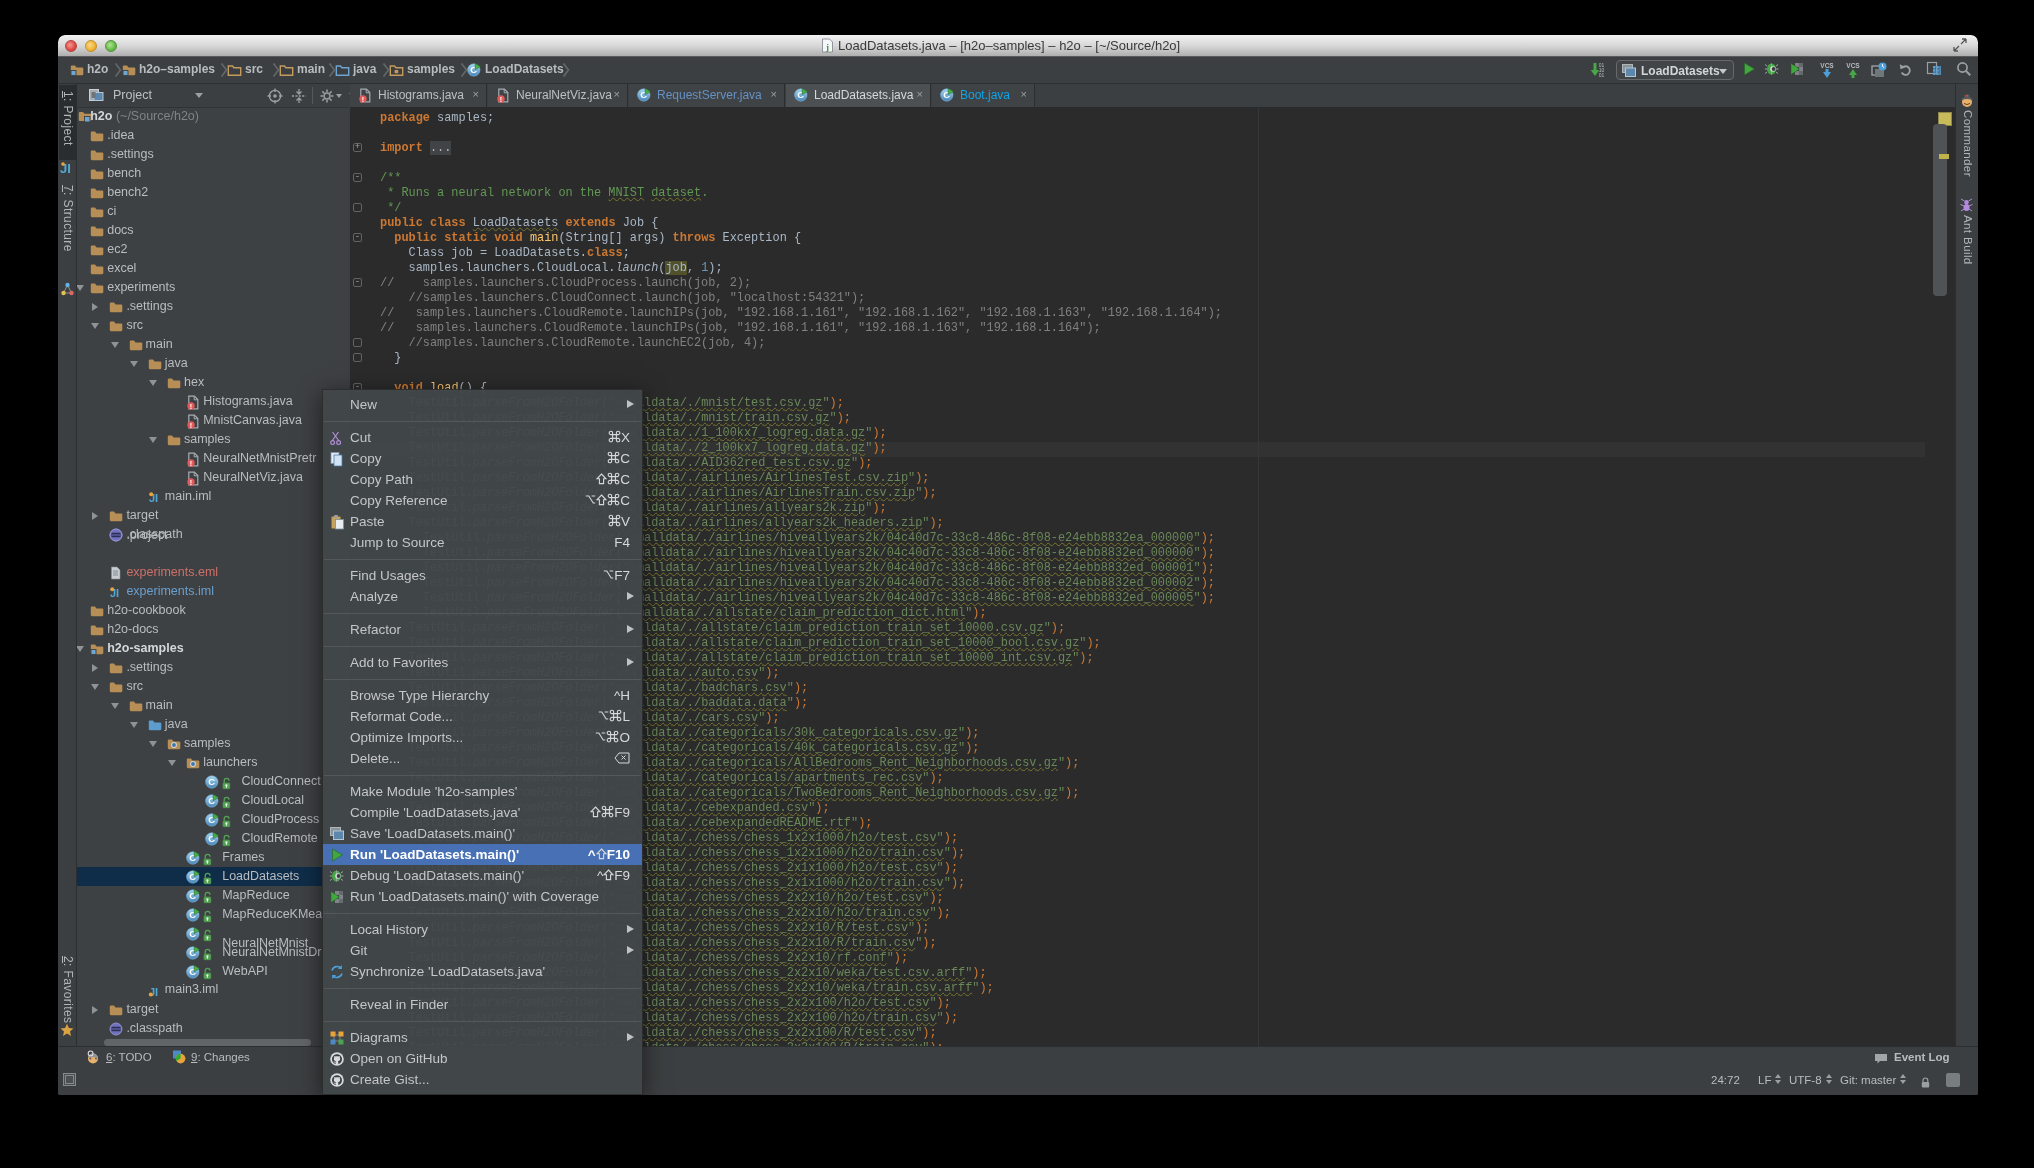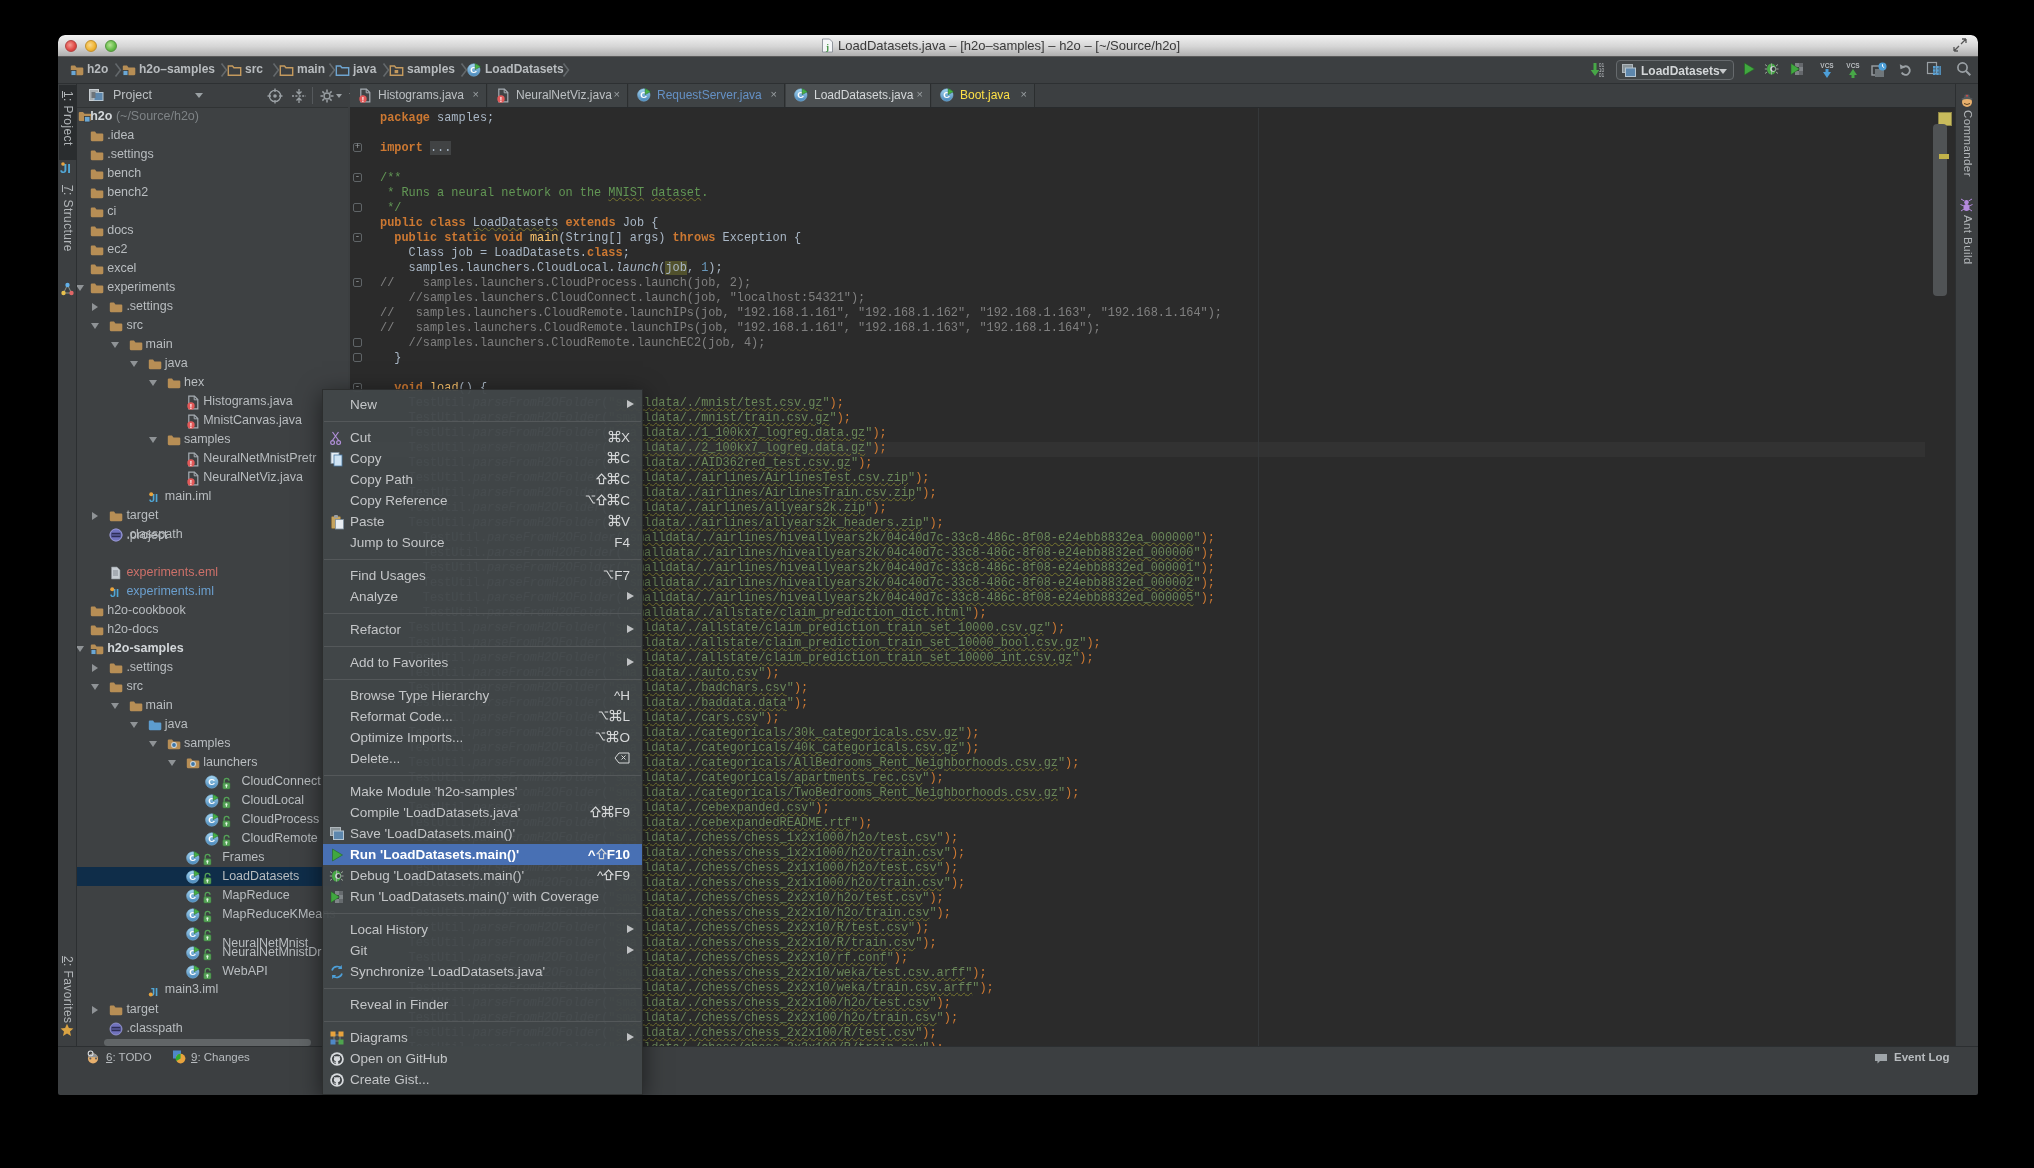--- a/index.html
+++ b/index.html
@@ -803,21 +803,21 @@
               <defs>
                 <linearGradient id="cg15" x1="0" y1="0" x2="0" y2="1">
                   <stop offset="0" stop-color="#a6d7f3"></stop>
                   <stop offset="1" stop-color="#4886b9"></stop>
                 </linearGradient>
               </defs>
               <circle cx="6.8" cy="7" r="6.2" fill="url(#cg15)" stroke="#7db3d8" stroke-width="0.6"></circle>
               <text x="6.8" y="10.4" font-family="Liberation Sans" font-size="9.5" font-weight="bold" fill="#fff" text-anchor="middle">C</text>
               <path d="M8.2 0.6 L13.6 3.6 L8.2 6.6 Z" fill="#45b145" stroke="#1e5c1e" stroke-width="0.5"></path>
             </svg></div>
-          <div class="tt" style="left:28px;color:#fde047;">Boot.java</div>
+          <div class="tt" style="left:28px;color:#0ea5e9;">Boot.java</div>
           <div class="x" style="right:7px;">×</div>
         </div>
         <div class="abs" style="left:0;top:23px;width:1605px;height:1px;background:#282b2d;"></div>
       </div>
       <div id="editor">
         <div class="abs" style="left:0;top:334px;width:1575px;height:15px;background:#323232;"></div>
         <div class="abs" style="left:908px;top:0;width:1px;height:938px;background:#35383a;"></div>
         <div id="code"><span class="k">package</span> samples;
 
 <span class="k">import</span> <span style="background:#414344;">...</span>
@@ -922,20 +922,34 @@
             <rect x="1" y="0.5" width="8" height="8" fill="#4e88c7"></rect>
             <circle cx="8.6" cy="8.6" r="4.8" fill="#e8a33d"></circle>
             <path d="M8.6 8.6 L8.6 3.8 A4.8 4.8 0 0 0 4.4 11 Z" fill="#2fac2f"></path>
           </svg></div>
         <div class="btxt" style="left:133px;"><span class="u">9</span>: Changes</div>
         <div class="abs" style="left:1816px;top:4px;"><svg width="15" height="13" viewBox="0 0 15 13">
             <path d="M1 2 h12 v7 h-7 l-2.5 2.5 v-2.5 h-2.5 z" fill="#9fa5a9"></path>
           </svg></div>
         <div class="btxt" style="left:1836px;font-weight:bold;">Event Log</div>
       </div>
+      <div id="statusbar">
+        <div class="abs" style="left:5px;top:5px;width:13px;height:13px;border:1px solid #85898c;background:#4c5052;">
+          <div class="abs" style="left:1px;top:1px;width:9px;height:9px;border:1px solid #85898c;"></div>
+        </div>
+        <div class="sbtxt" style="left:1653px;">24:72</div>
+        <div class="sbtxt" style="left:1700px;">LF<span class="updn"></span></div>
+        <div class="sbtxt" style="left:1731px;">UTF-8<span class="updn"></span></div>
+        <div class="sbtxt" style="left:1782px;">Git: master<span class="updn"></span></div>
+        <div class="abs" style="left:1862px;top:7px;"><svg width="11" height="12" viewBox="0 0 11 12">
+            <path d="M3 5 V3.4 a2.4 2.4 0 0 1 4.8 0 V5" fill="none" stroke="#9aa0a4" stroke-width="1.2"></path>
+            <rect x="1.8" y="5" width="7.4" height="5.6" rx="1" fill="#9aa0a4"></rect>
+          </svg></div>
+        <div class="abs" style="left:1888px;top:5px;width:14px;height:14px;background:#787d80;border-radius:2px;"></div>
+      </div>
     </div>
     <div id="menu" style="padding:4px 0;">
       <div class="mi">
         <div class="lbl">New</div>
         <div class="subarr"></div>
       </div>
       <div class="msep"></div>
       <div class="mi">
         <div class="ic"><svg width="16" height="16" viewBox="0 0 16 16">
             <path d="M3.5 2 L10 11 M9.5 2 L3 11" stroke="#b08fd8" stroke-width="1.2"></path>

